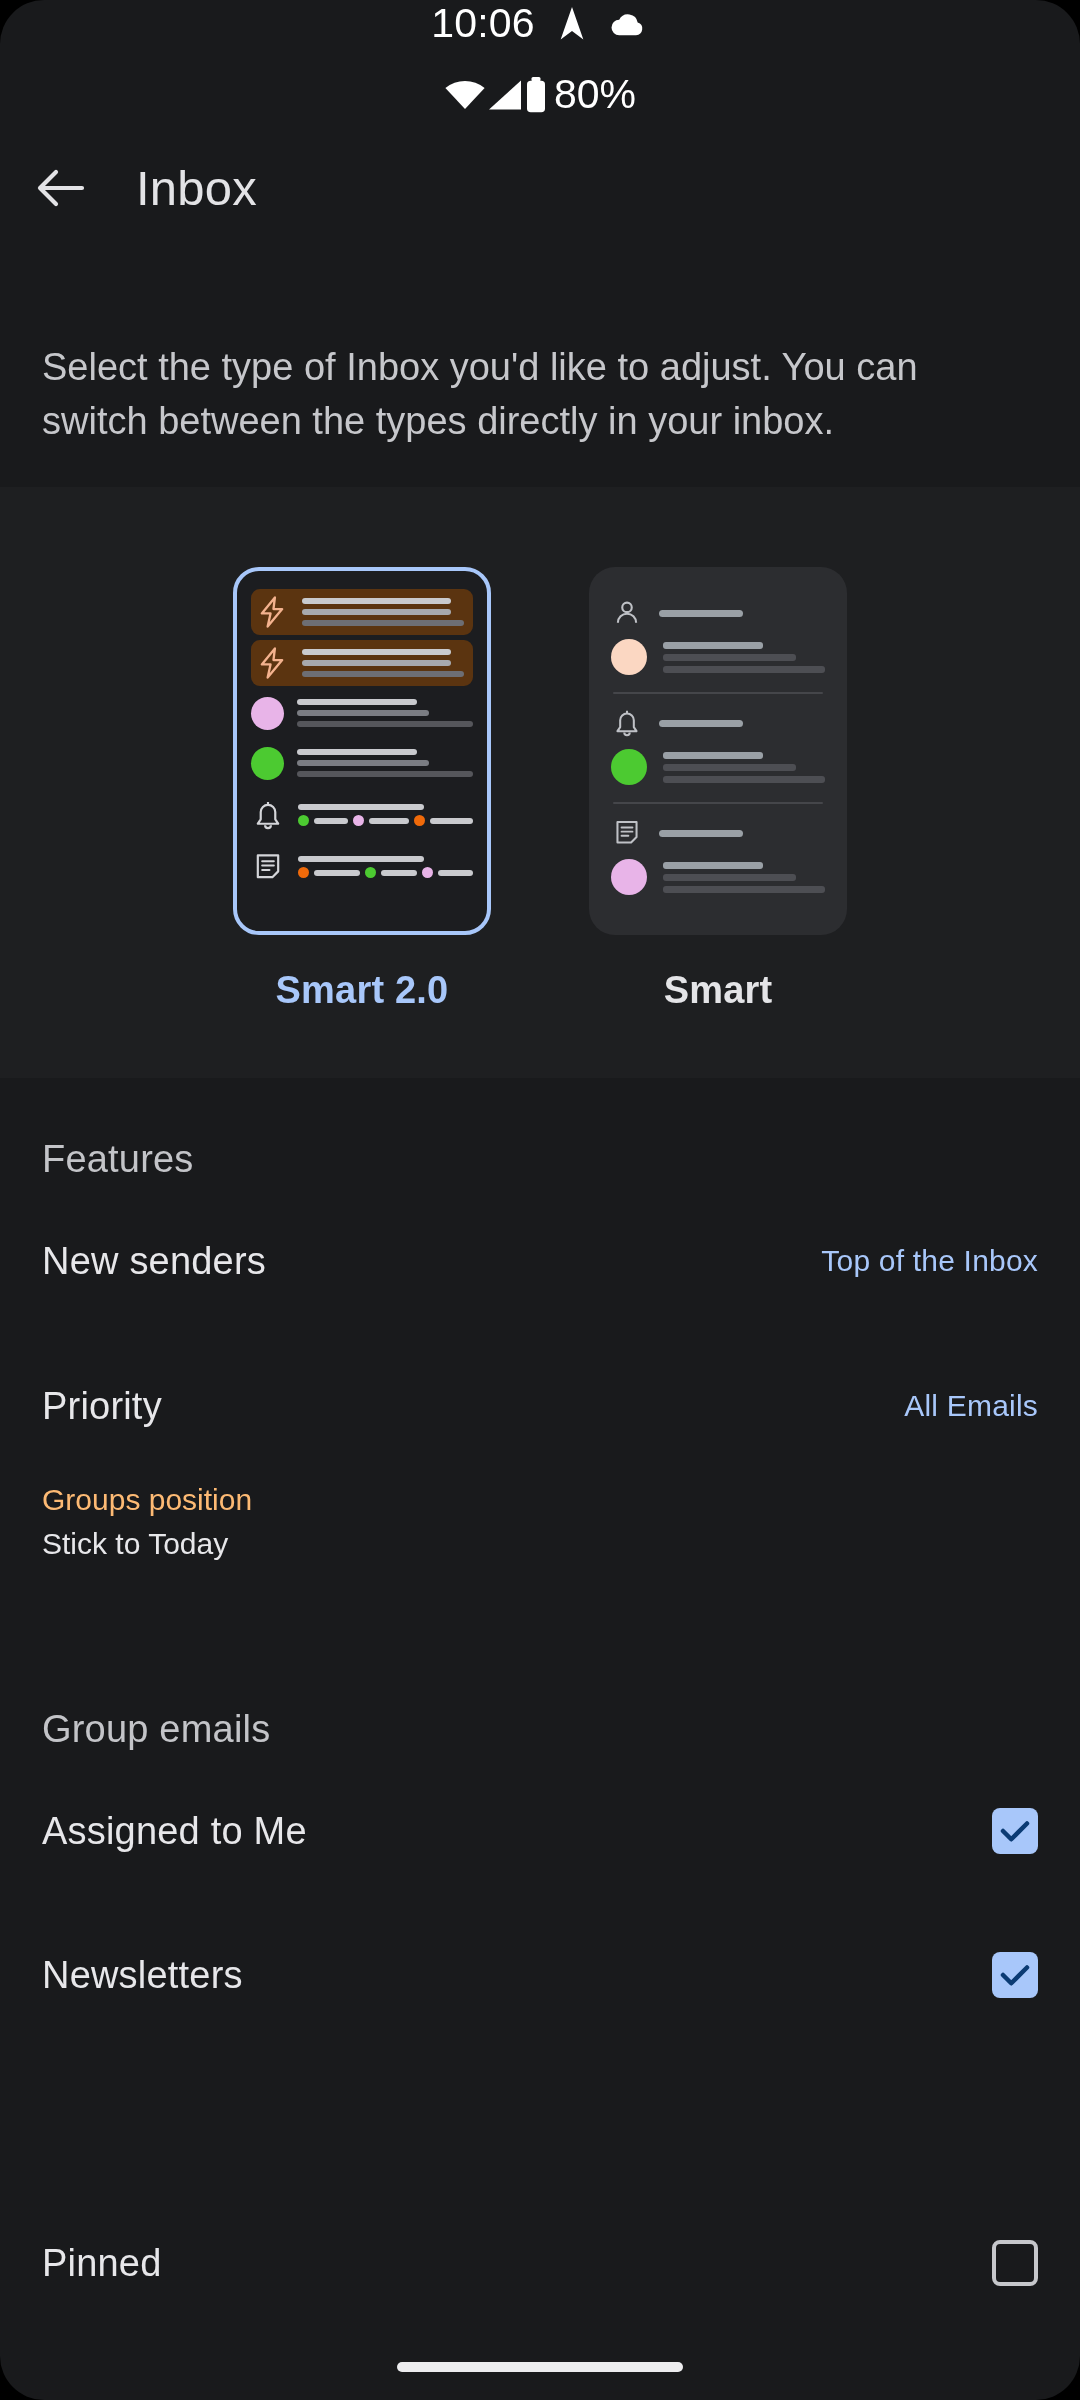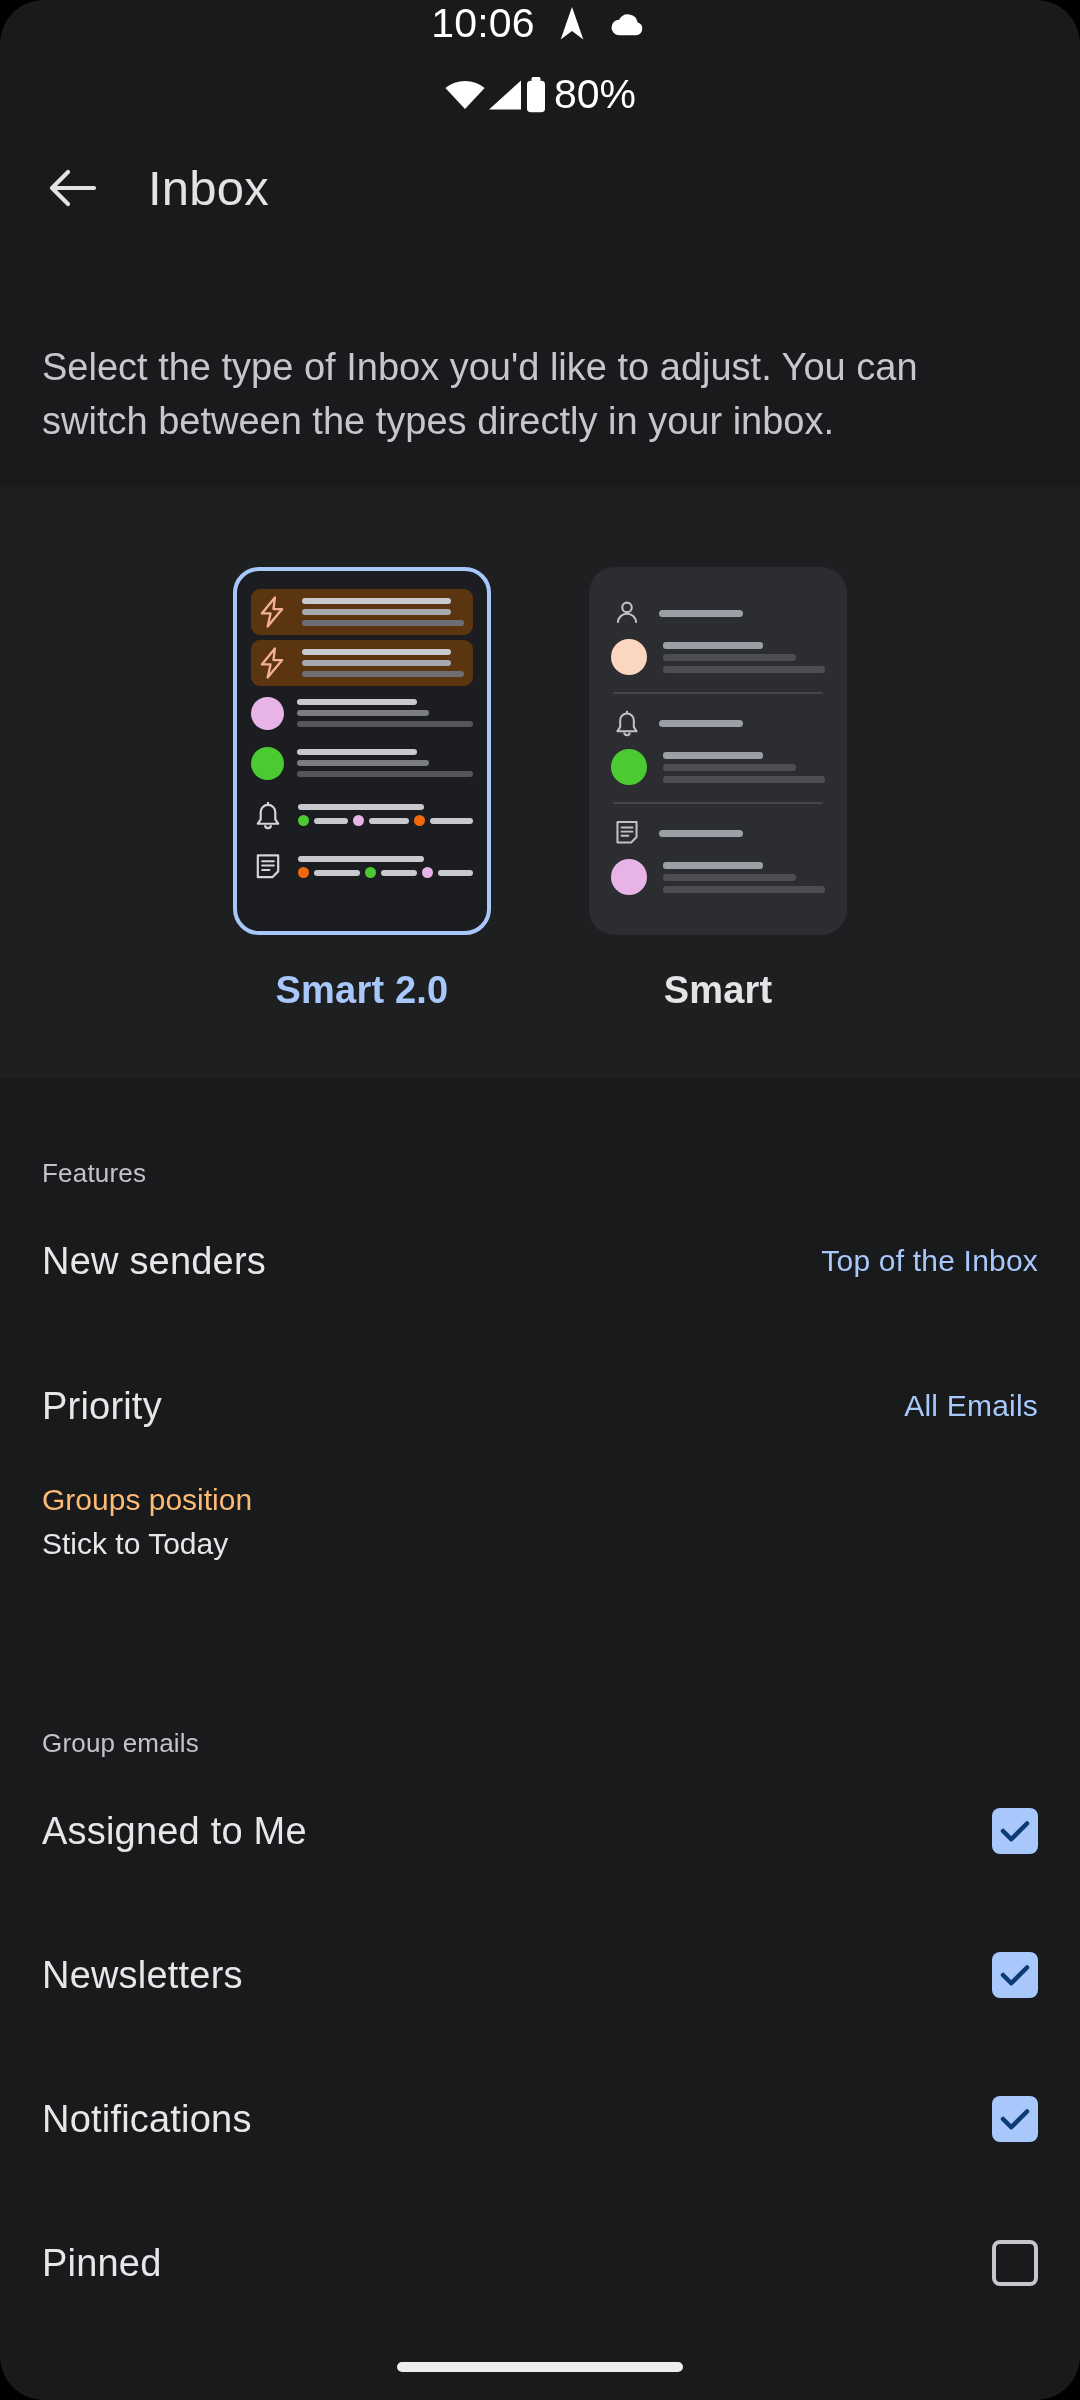--- a/index.html
+++ b/index.html
@@ -26,21 +26,21 @@
   }
   .sb-left { display: flex; align-items: center; gap: 20px; }
   .sb-time { color: #FFFFFF; font-size: 41px; letter-spacing: .2px; }
   .sb-right { display: flex; align-items: center; gap: 0; }
   .sb-pct { color: #FFFFFF; font-size: 41px; margin-left: 6px; }
   .ic { display: inline-block; line-height: 0; }
 
   
   .appbar {
     position: absolute; top: 118px; left: 0; right: 0; height: 140px;
-    display: flex; align-items: center; padding-left: 44px; gap: 48px;
+    display: flex; align-items: center; padding-left: 32px; gap: 48px;
   }
   .back-btn { width: 56px; height: 56px; display: flex; align-items: center; justify-content: center; }
   .appbar-title { color: #E3E3E6; font-size: 49px; letter-spacing: .2px; }
 
   
   .desc {
     position: absolute; top: 340px; left: 42px; width: 930px;
     color: #C6C7CB; font-size: 38px; line-height: 54px;
   }
 
@@ -93,21 +93,21 @@
   .ghead { display: flex; align-items: center; gap: 16px; height: 36px; }
   .ghead .glyph { width: 32px; flex: 0 0 32px; display: flex; justify-content: center; }
   .ghead .ln { width: 84px; height: 7px; border-radius: 4px; background: #9AA0A6; }
   .gitem { display: flex; align-items: center; gap: 16px; margin-top: 8px; }
   .gitem .ava { width: 36px; height: 36px; border-radius: 50%; flex: 0 0 36px; }
   .gdiv { height: 2px; background: #45464A; margin: 11px 2px 9px 2px; border-radius: 1px; }
 
   
   .list { position: absolute; top: 1078px; left: 0; right: 0; bottom: 0; }
   .sect-head {
-    position: absolute; left: 42px; color: #C3C4C8; font-size: 26px; letter-spacing: .2px; margin-top: 20px;
+    position: absolute; left: 42px; color: #C3C4C8; font-size: 38px; letter-spacing: .2px;
   }
   .row {
     position: absolute; left: 0; right: 0; height: 96px;
     display: flex; align-items: center; justify-content: space-between;
     padding: 0 42px;
   }
   .row-title { color: #E7E7EA; font-size: 38px; letter-spacing: .2px; }
   .row-value { color: #A8C7FA; font-size: 30px; letter-spacing: .2px; }
   .stack { position: absolute; left: 42px; right: 42px; }
   .stack .sub { color: #fdba74; font-size: 30px; margin-bottom: 10px; }
@@ -369,28 +369,20 @@
 
     <div class="row" style="top:849px">
       <span class="row-title">Newsletters</span>
       <span class="cbox on">
         <svg width="30" height="24" viewBox="0 0 20 16">
             <path d="M2 8 L7.5 13.5 L18 3" stroke="#0B3B74" stroke-width="3" fill="none" stroke-linecap="round" stroke-linejoin="round"></path>
           </svg>
       </span>
     </div>
 
-    <div class="row" style="top:993px">
-      <span class="row-title">Notifications</span>
-      <span class="cbox on">
-        <svg width="30" height="24" viewBox="0 0 20 16">
-            <path d="M2 8 L7.5 13.5 L18 3" stroke="#0B3B74" stroke-width="3" fill="none" stroke-linecap="round" stroke-linejoin="round"></path>
-          </svg>
-      </span>
-    </div>
 
     <div class="row" style="top:1137px">
       <span class="row-title">Pinned</span>
       <span class="cbox off"></span>
     </div>
 
   </div>
 
   <div class="gesture"></div>
 

